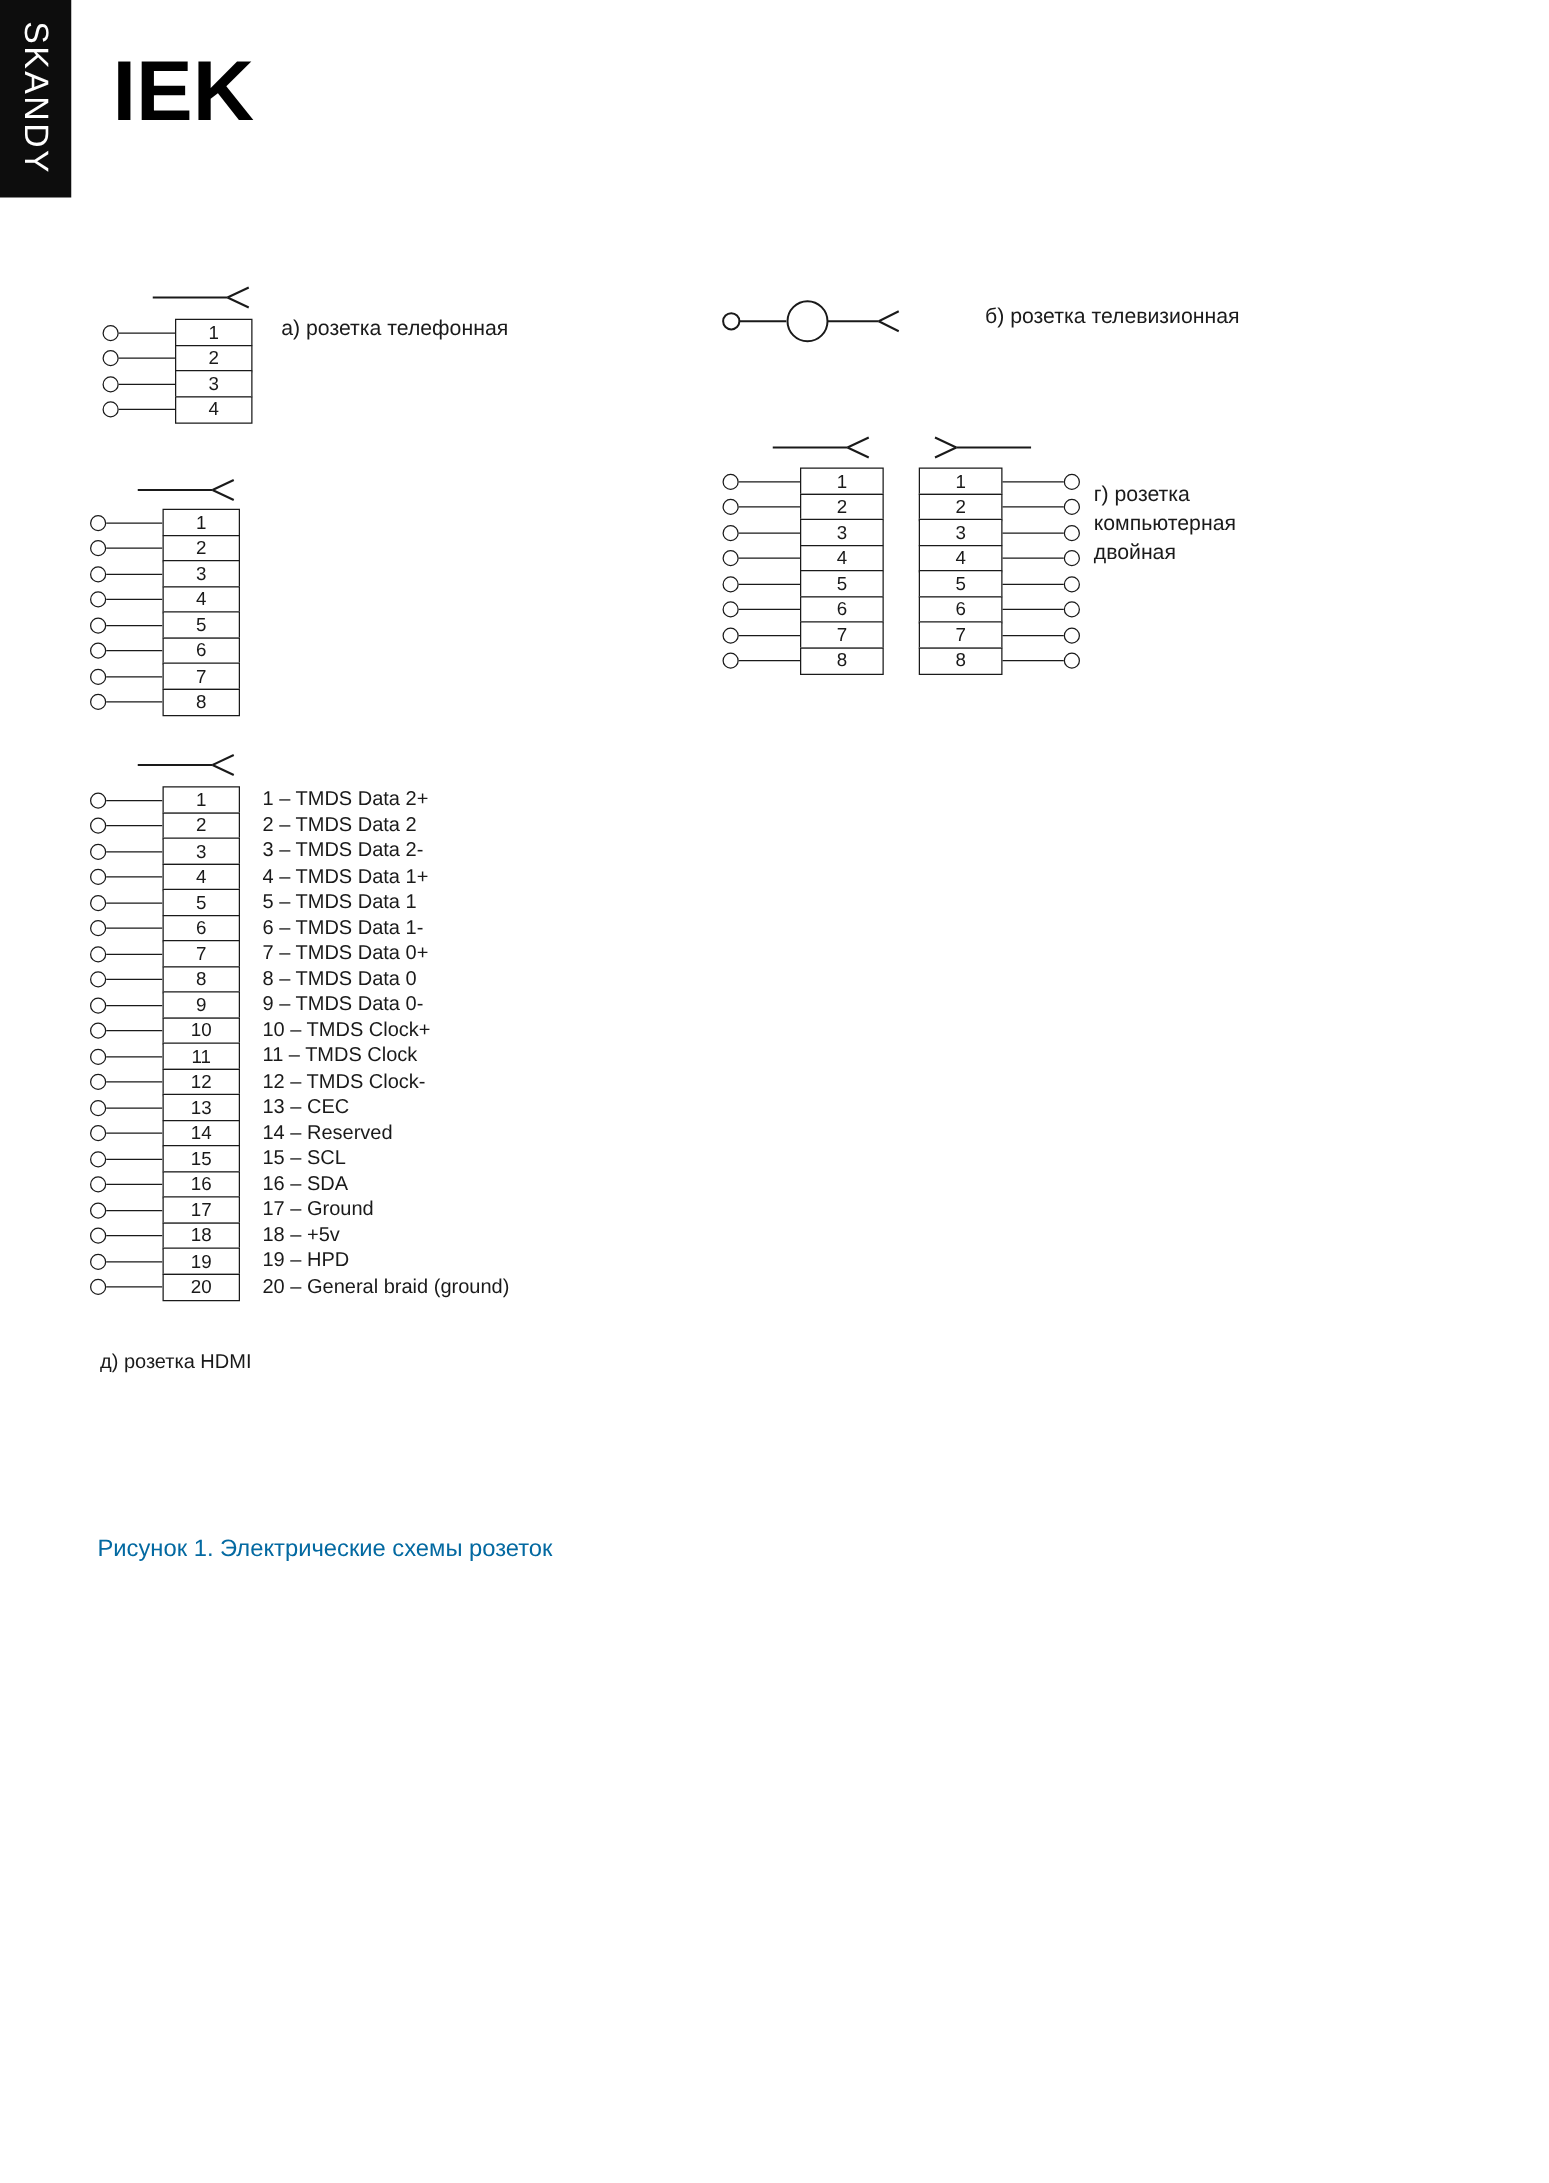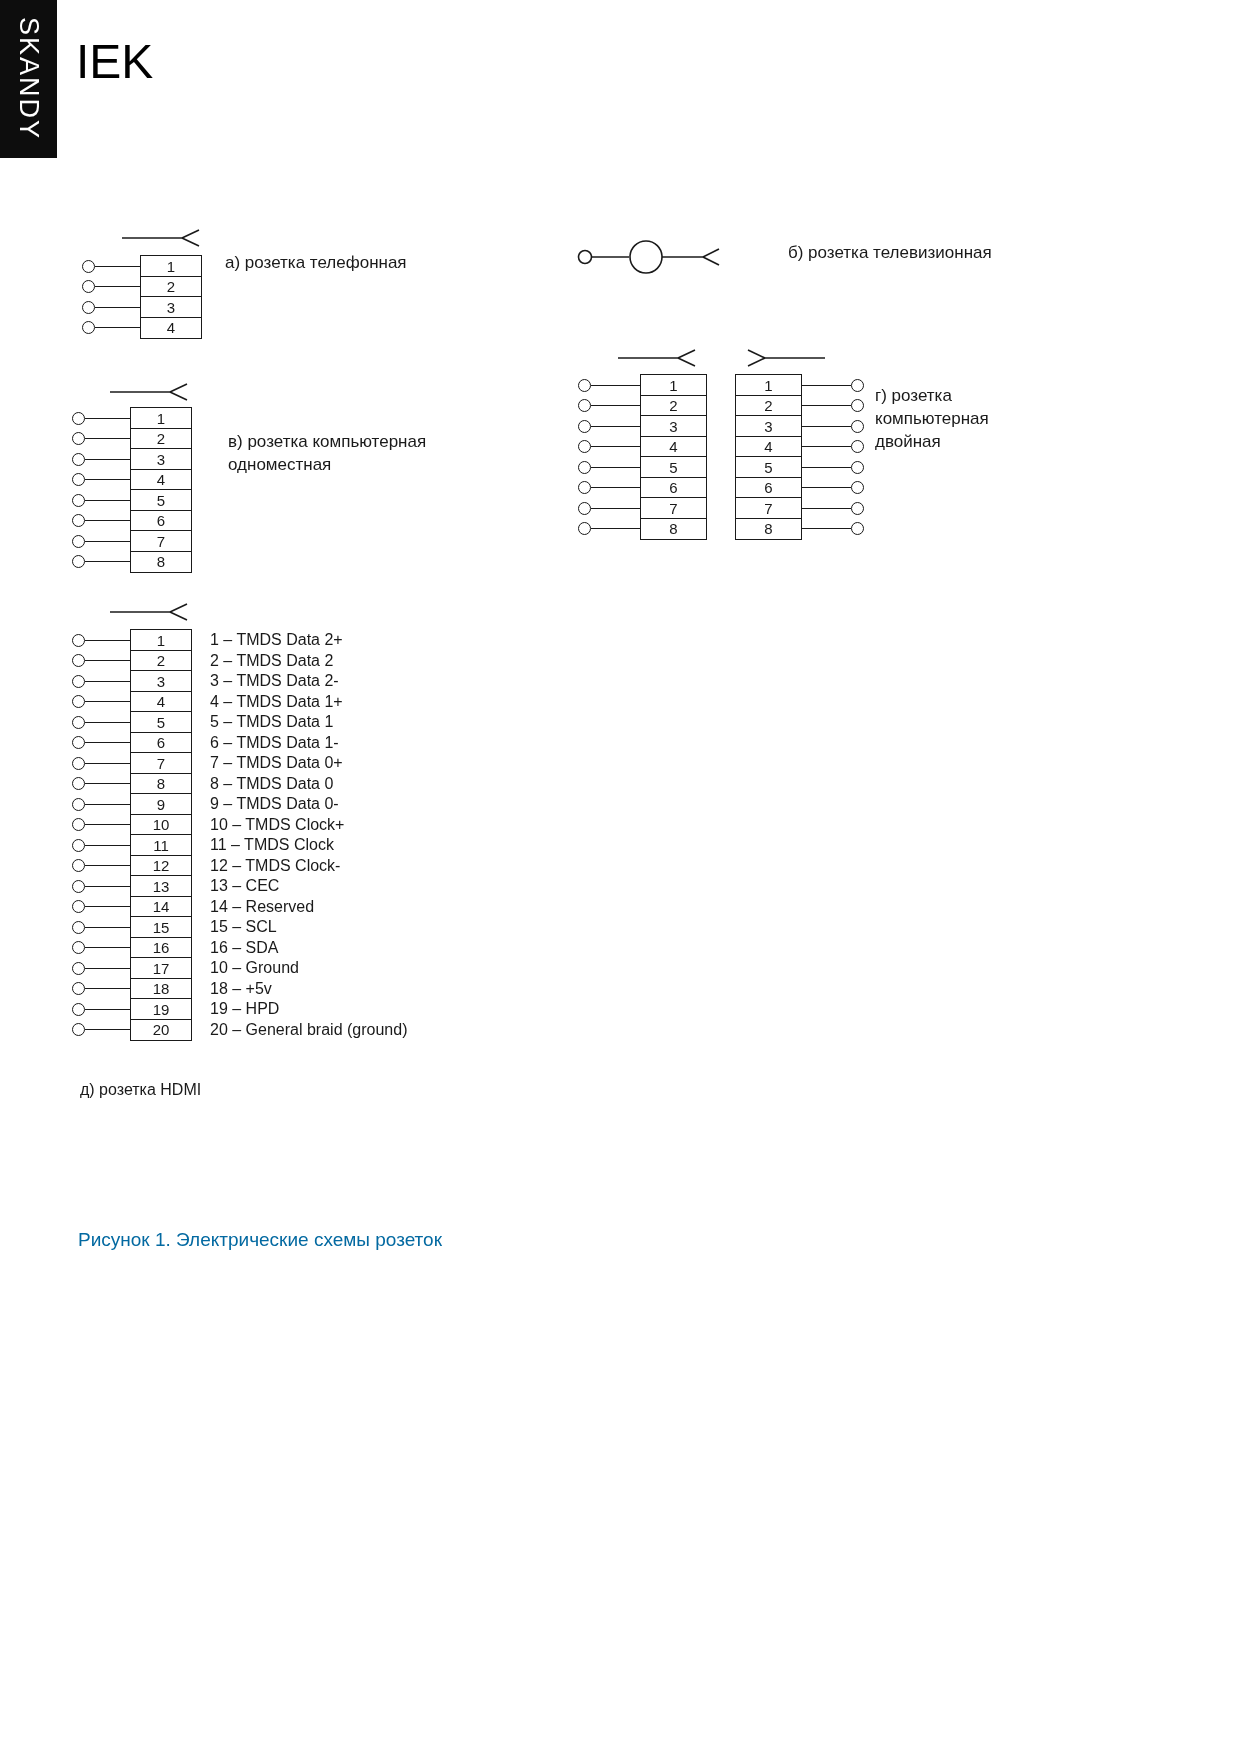--- a/index.html
+++ b/index.html
@@ -24,22 +24,22 @@
   .brand-text {
     writing-mode: vertical-rl;
     color: #ffffff;
     font-size: 27px;
     letter-spacing: 2px;
     font-weight: 400;
   }
 
   
   .logo {
-    position: absolute; left: 76px; top: 34px;
-    font-size: 48px; font-weight: 400;
+    position: absolute; left: 90px; top: 34px;
+    font-size: 68px; font-weight: 700;
     letter-spacing: 0px; color: #000;
     font-family: "Liberation Sans", sans-serif;
   }
 
   
   .diagram-label {
     position: absolute;
     font-size: 17px;
     color: #1a1a1a;
     white-space: nowrap;
@@ -187,22 +187,20 @@
         <span class="pin-circle"></span>
         <span class="pin-wire"></span>
         <span class="pin-box">7</span>
       </div>
       <div class="pin-row">
         <span class="pin-circle"></span>
         <span class="pin-wire"></span>
         <span class="pin-box">8</span>
       </div>
     </div>
-  <div class="diagram-label multiline label-v">в) розетка компьютерная
-одноместная</div>
 
   <svg class="sym fork-g-left" width="90" height="22" viewBox="0 0 90 22">
     <line x1="0" y1="11" x2="60" y2="11"></line>
     <line x1="60" y1="11" x2="77" y2="3"></line>
     <line x1="60" y1="11" x2="77" y2="19"></line>
   </svg>
   <svg class="sym fork-g-right" width="90" height="22" viewBox="0 0 90 22">
     <line x1="13" y1="3" x2="30" y2="11"></line>
     <line x1="13" y1="19" x2="30" y2="11"></line>
     <line x1="30" y1="11" x2="90" y2="11"></line>
@@ -384,21 +382,21 @@
       <div class="pin-row">
         <span class="pin-circle"></span>
         <span class="pin-wire"></span>
         <span class="pin-box">16</span>
         <span class="pin-desc">16 – SDA</span>
       </div>
       <div class="pin-row">
         <span class="pin-circle"></span>
         <span class="pin-wire"></span>
         <span class="pin-box">17</span>
-        <span class="pin-desc">10 – Ground</span>
+        <span class="pin-desc">17 – Ground</span>
       </div>
       <div class="pin-row">
         <span class="pin-circle"></span>
         <span class="pin-wire"></span>
         <span class="pin-box">18</span>
         <span class="pin-desc">18 – +5v</span>
       </div>
       <div class="pin-row">
         <span class="pin-circle"></span>
         <span class="pin-wire"></span>

